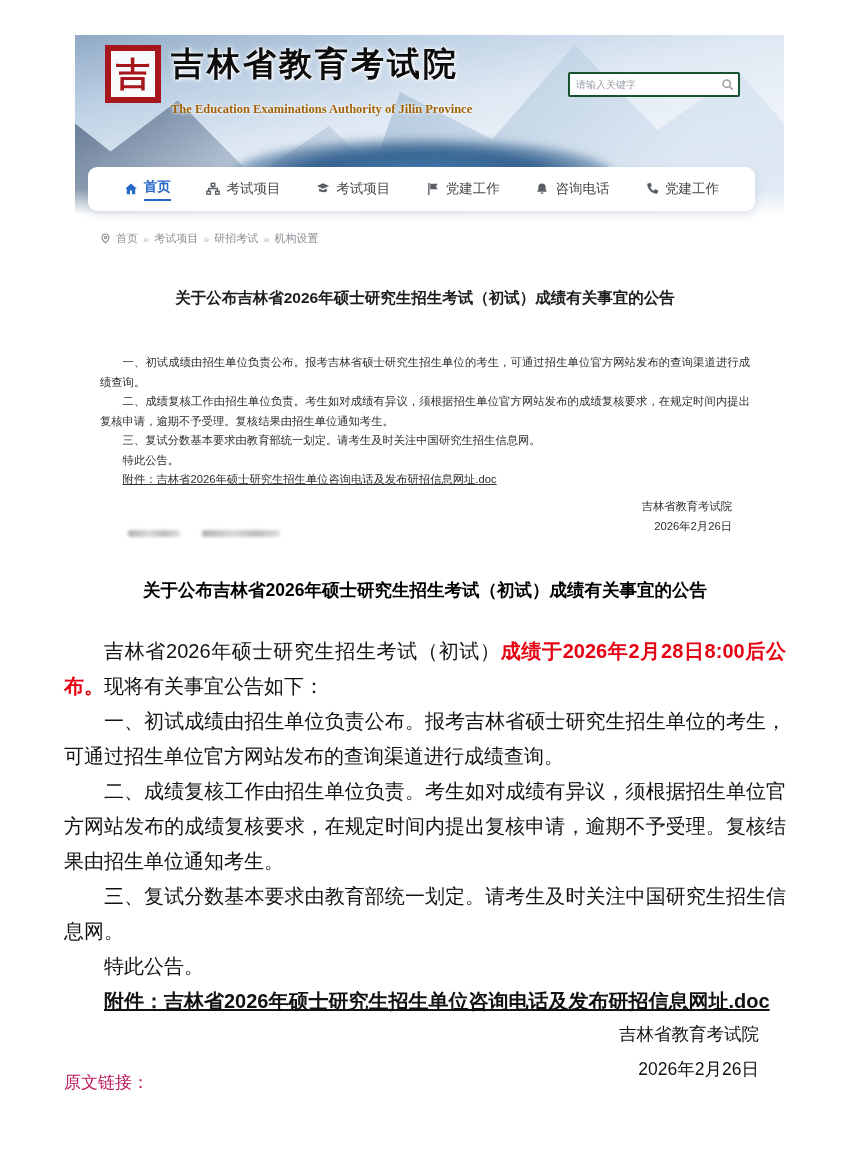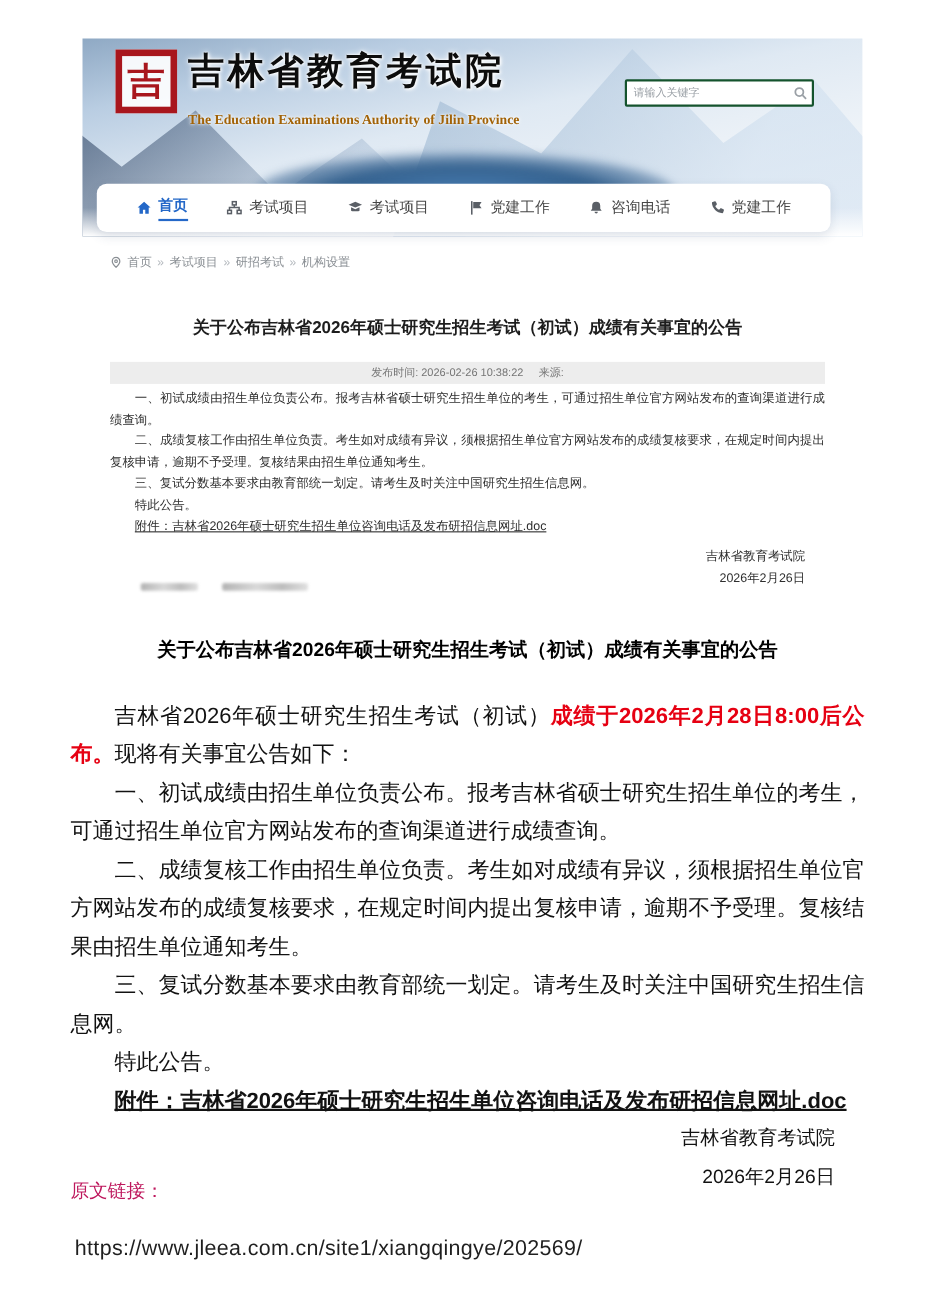--- a/index.html
+++ b/index.html
@@ -174,24 +174,20 @@
       <span class="sep">»</span>
       <span class="crumb">考试项目</span>
       <span class="sep">»</span>
       <span class="crumb">研招考试</span>
       <span class="sep">»</span>
       <span class="crumb">机构设置</span>
     </div>
 
     <div class="art-title">关于公布吉林省2026年硕士研究生招生考试（初试）成绩有关事宜的公告</div>
 
-    <div class="meta-bar">
-      <span>发布时间: 2026-02-26 10:38:22</span>
-      <span>来源:</span>
-    </div>
 
     <div class="art-body">
       <p>一、初试成绩由招生单位负责公布。报考吉林省硕士研究生招生单位的考生，可通过招生单位官方网站发布的查询渠道进行成绩查询。</p>
       <p>二、成绩复核工作由招生单位负责。考生如对成绩有异议，须根据招生单位官方网站发布的成绩复核要求，在规定时间内提出复核申请，逾期不予受理。复核结果由招生单位通知考生。</p>
       <p>三、复试分数基本要求由教育部统一划定。请考生及时关注中国研究生招生信息网。</p>
       <p>特此公告。</p>
       <p><span class="art-attach">附件：吉林省2026年硕士研究生招生单位咨询电话及发布研招信息网址.doc</span></p>
       <div class="art-sign">
         <div>吉林省教育考试院</div>
         <div>2026年2月26日</div>
@@ -210,15 +206,14 @@
     <p>二、成绩复核工作由招生单位负责。考生如对成绩有异议，须根据招生单位官方网站发布的成绩复核要求，在规定时间内提出复核申请，逾期不予受理。复核结果由招生单位通知考生。</p>
     <p>三、复试分数基本要求由教育部统一划定。请考生及时关注中国研究生招生信息网。</p>
     <p>特此公告。</p>
     <p><span class="doc-attach">附件：吉林省2026年硕士研究生招生单位咨询电话及发布研招信息网址.doc</span></p>
   </div>
 
   <div class="doc-signer">吉林省教育考试院</div>
   <div class="doc-date">2026年2月26日</div>
 
   <div class="source-label">原文链接：</div>
-  <div class="source-url">https://www.jleea.com.cn/site1/xiangqingye/202569/</div>
 
 </div>
 
 </body></html>

